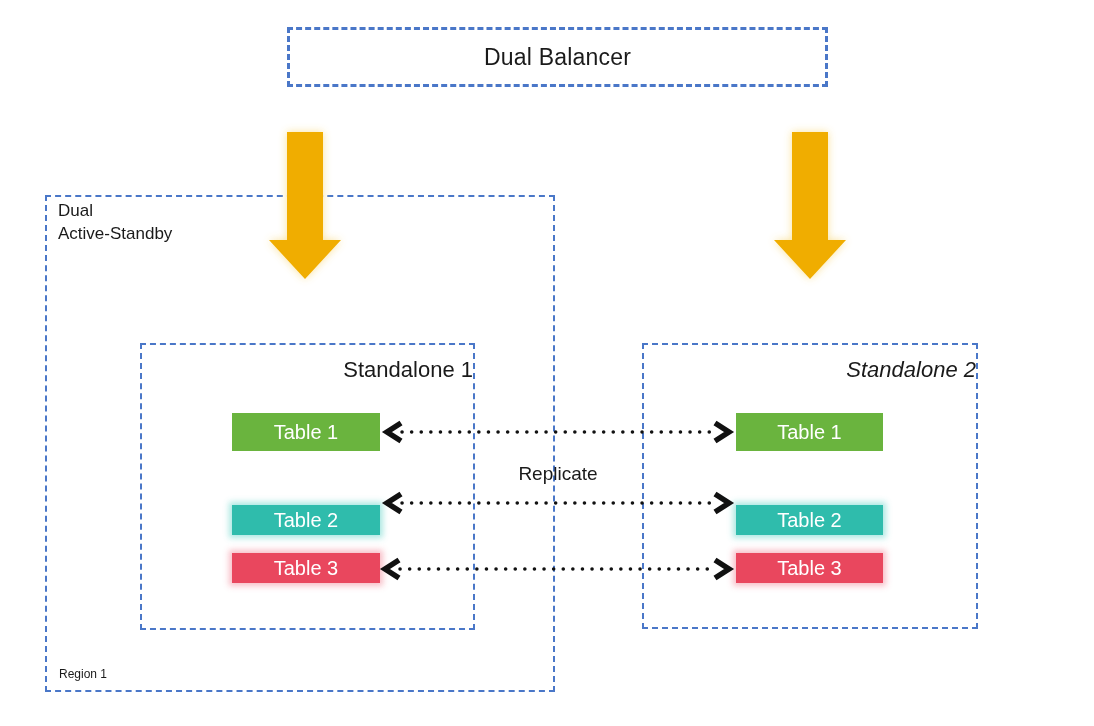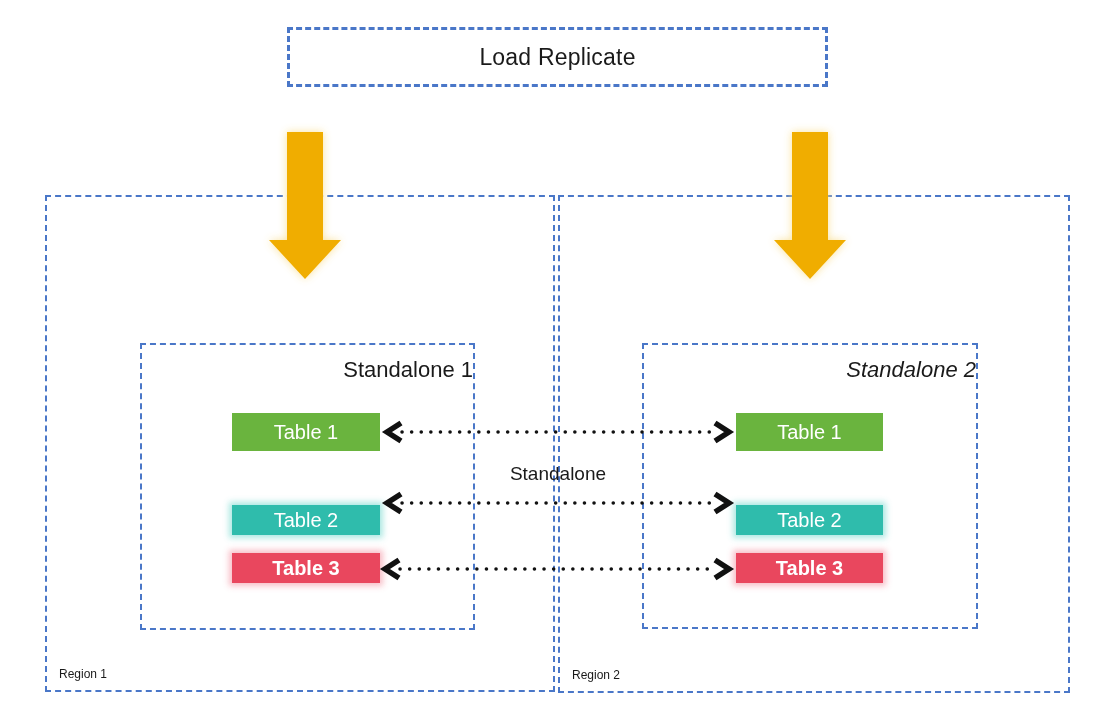--- a/index.html
+++ b/index.html
@@ -64,21 +64,21 @@
     font-size: 20px;
     box-sizing: border-box;
     text-align: center;
   }
   .tb-left  { left: 232px; width: 148px; }
   .tb-right { left: 736px; width: 147px; }
   .tb-row1 { top: 413px; height: 38px; }
   .tb-row2 { top: 505px; height: 30px; }
   .tb-row3 { top: 553px; height: 30px; }
   .glow-teal { box-shadow: 0 0 6px 3px rgba(72, 205, 190, 0.45); }
-  .glow-red  { box-shadow: 0 0 6px 3px rgba(240, 110, 130, 0.45); font-weight: bold; }
+  .glow-red  { box-shadow: 0 0 6px 3px rgba(240, 110, 130, 0.45); }
   #overlay {
     position: absolute;
     left: 0; top: 0;
     pointer-events: none;
   }
   .gold-arrow {
     filter: drop-shadow(0 0 4px rgba(250, 224, 150, 0.95));
   }
   #replicate-label {
     position: absolute;
@@ -86,48 +86,49 @@
     text-align: center;
     font-size: 19px;
   }
 </style>
 </head>
 <body>
 
 <div id="canvas">
 
   <div id="lb-box" class="dashed-box" style="border-color: rgb(74, 119, 200);">
-    <span class="lb-text">Load Replicate</span>
+    <span class="lb-text">Dual Balancer</span>
   </div>
 
   <div id="region-1" class="dashed-box" style="border-color: rgb(74, 119, 200);">
+    <div class="mode-label">
+      <div>Dual</div>
+      <div>Active-Standby</div>
+    </div>
     <div class="region-label">Region 1</div>
   </div>
 
-  <div id="region-2" class="dashed-box" style="border-color: rgb(74, 119, 200);">
-    <div class="region-label">Region 2</div>
-  </div>
 
   <div id="standalone-1" class="standalone-box" style="border-color: rgb(74, 119, 200);">
     <div class="standalone-title">Standalone 1</div>
   </div>
 
   <div id="standalone-2" class="standalone-box" style="border-color: rgb(74, 119, 200);">
     <div class="standalone-title">Standalone 2</div>
   </div>
 
   <div class="table-badge tb-left tb-row1" style="background-color: rgb(106, 180, 62);">Table 1</div>
   <div class="table-badge tb-left tb-row2 glow-teal" style="background-color: rgb(47, 188, 172);">Table 2</div>
   <div class="table-badge tb-left tb-row3 glow-red" style="background-color: rgb(233, 71, 94);">Table 3</div>
 
   <div class="table-badge tb-right tb-row1" style="background-color: rgb(106, 180, 62);">Table 1</div>
   <div class="table-badge tb-right tb-row2 glow-teal" style="background-color: rgb(47, 188, 172);">Table 2</div>
   <div class="table-badge tb-right tb-row3 glow-red" style="background-color: rgb(233, 71, 94);">Table 3</div>
 
-  <div id="replicate-label">Standalone</div>
+  <div id="replicate-label">Replicate</div>
 
   <svg id="overlay" width="1094" height="726" viewBox="0 0 1094 726">
 
     <polygon class="gold-arrow" points="287,132 323,132 323,240 341,240 305,279 269,240 287,240" fill="#f0ad00"></polygon>
 
     <polygon class="gold-arrow" points="792,132 828,132 828,240 846,240 810,279 774,240 792,240" fill="#f0ad00"></polygon>
 
     <g>
       <line x1="402" y1="432" x2="714" y2="432" stroke-width="3.5" stroke-dasharray="0.1 9.5" stroke-linecap="round" stroke="#111111"></line>
       <polyline points="401,423 387,432 401,441" fill="none" stroke-width="5.5" stroke="#111111"></polyline>

